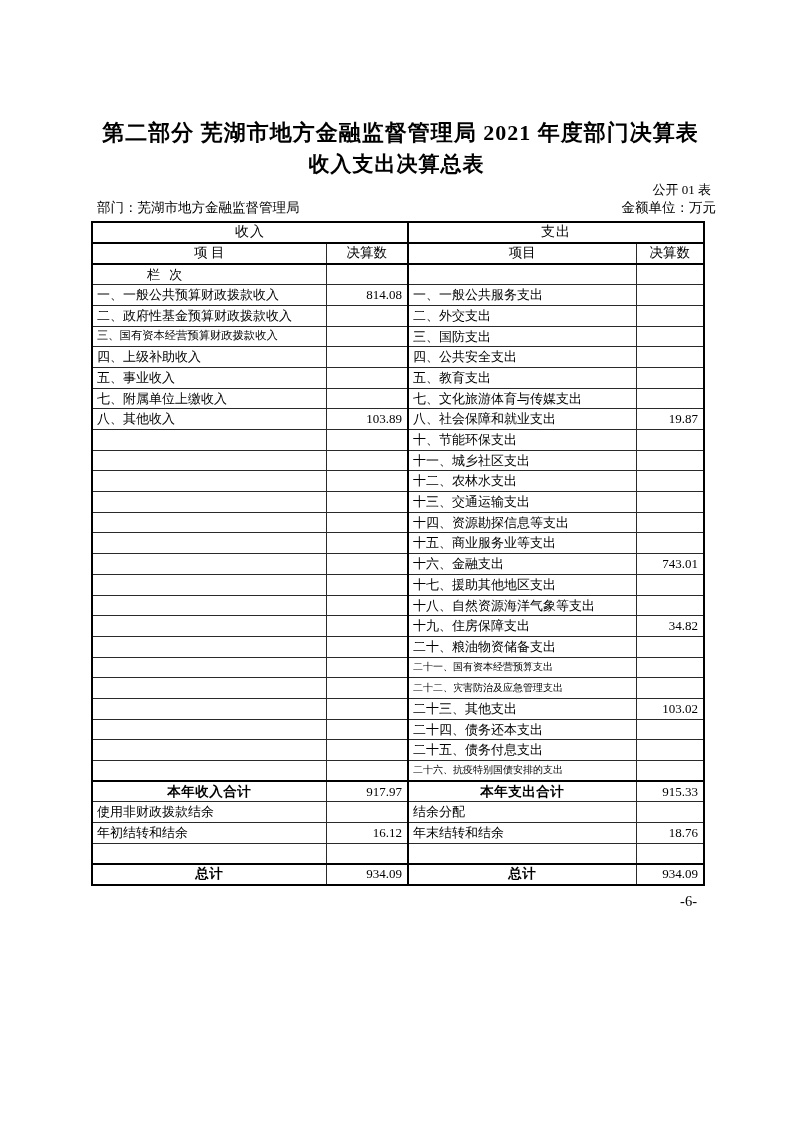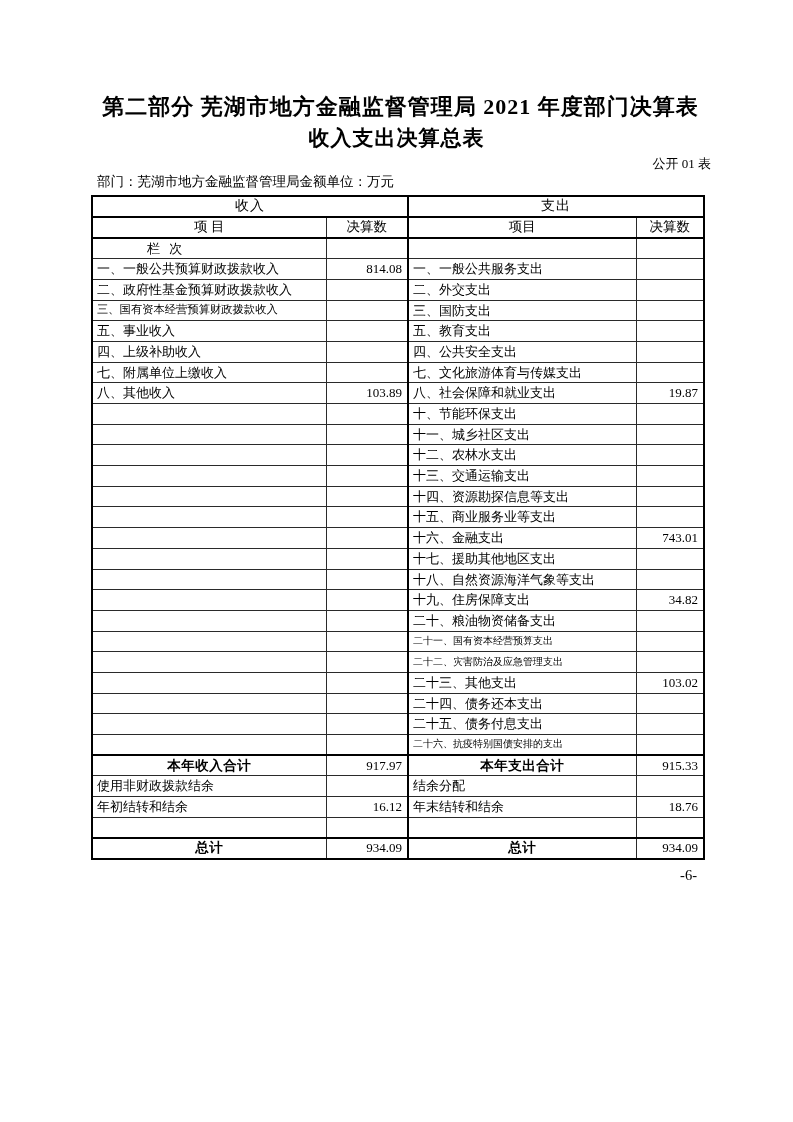--- a/index.html
+++ b/index.html
@@ -8,21 +8,21 @@
     position: relative;
     width: 793px;
     height: 1122px;
     margin: 0 auto;
     background: #ffffff;
     color: #000;
     font-family: "Liberation Serif", "DejaVu Serif", serif;
     overflow: hidden;
   }
   .doc-title {
-    padding-top: 90px;
+    padding-top: 116px;
     text-align: center;
     font-weight: bold;
     font-size: 22px;
     line-height: 33px;
     letter-spacing: 1px;
     margin-left: 8px;
   }
   .doc-subtitle {
     text-align: center;
     font-weight: bold;
@@ -31,20 +31,21 @@
     letter-spacing: 1px;
   }
   .table-label {
     margin: 3px 82px 0 91px;
     text-align: right;
     font-size: 13px;
     line-height: 15px;
   }
   .meta-row {
     display: flex;
+    justify-content: space-between;
     margin: 2px 77px 5px 97px;
     font-size: 13.5px;
     line-height: 17px;
   }
   table.budget-table {
     border-collapse: collapse;
     table-layout: fixed;
     width: 612px;
     margin-left: 91px;
     border: 2px solid #000;
@@ -140,29 +141,29 @@
           <td class="item sec">二、外交支出</td>
           <td class="val"></td>
         </tr>
         <tr>
           <td class="item sm1">三、国有资本经营预算财政拨款收入</td>
           <td class="val"></td>
           <td class="item sec">三、国防支出</td>
           <td class="val"></td>
         </tr>
         <tr>
+          <td class="item">四、上级补助收入</td>
+          <td class="val"></td>
+          <td class="item sec">四、公共安全支出</td>
+          <td class="val"></td>
+        </tr>
+        <tr>
           <td class="item">五、事业收入</td>
           <td class="val"></td>
           <td class="item sec">五、教育支出</td>
-          <td class="val"></td>
-        </tr>
-        <tr>
-          <td class="item">四、上级补助收入</td>
-          <td class="val"></td>
-          <td class="item sec">四、公共安全支出</td>
           <td class="val"></td>
         </tr>
         <tr>
           <td class="item">七、附属单位上缴收入</td>
           <td class="val"></td>
           <td class="item sec">七、文化旅游体育与传媒支出</td>
           <td class="val"></td>
         </tr>
         <tr>
           <td class="item">八、其他收入</td>

